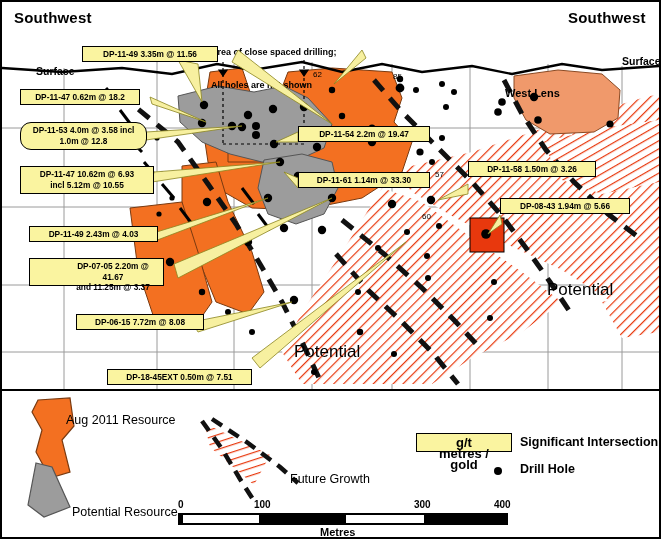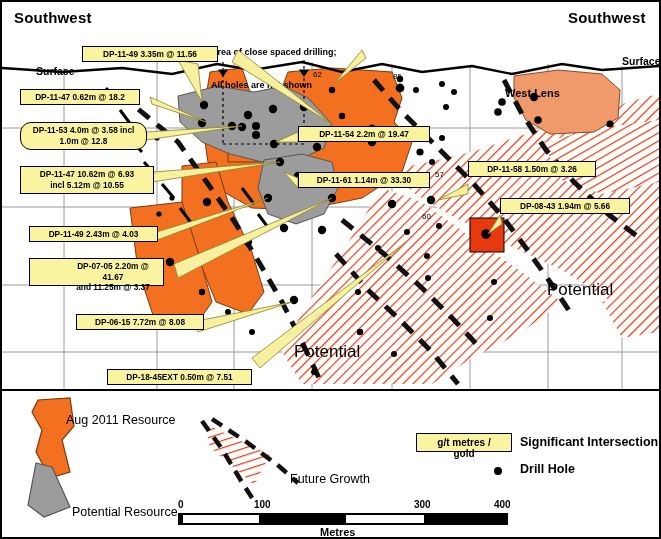--- a/index.html
+++ b/index.html
@@ -24,21 +24,21 @@
            font-size:8.3px;font-weight:bold;color:#000;text-align:center;
            line-height:10.5px;padding:2px 4px;box-sizing:border-box;z-index:40;}
   .callout.two{line-height:10.5px;}
 
   
   .legtxt{font-size:12.5px;color:#000;line-height:14px;}
   .legtxt.b{font-weight:bold;}
   .scalenum{font-size:10px;font-weight:bold;color:#000;}
   .metres{font-size:11px;font-weight:bold;color:#000;}
   .gtbox{position:absolute;background:#FAF4A0;border:1px solid #000;
-         font-size:10px;font-weight:bold;color:#000;text-align:center;
+         font-size:13px;font-weight:bold;color:#000;text-align:center;
          line-height:11px;padding:3px 18px;box-sizing:border-box;}
 
   .dot{position:absolute;background:#000;border-radius:50%;}
   svg{display:block;}
 </style>
 </head>
 <body>
 
 <div id="root">
 

